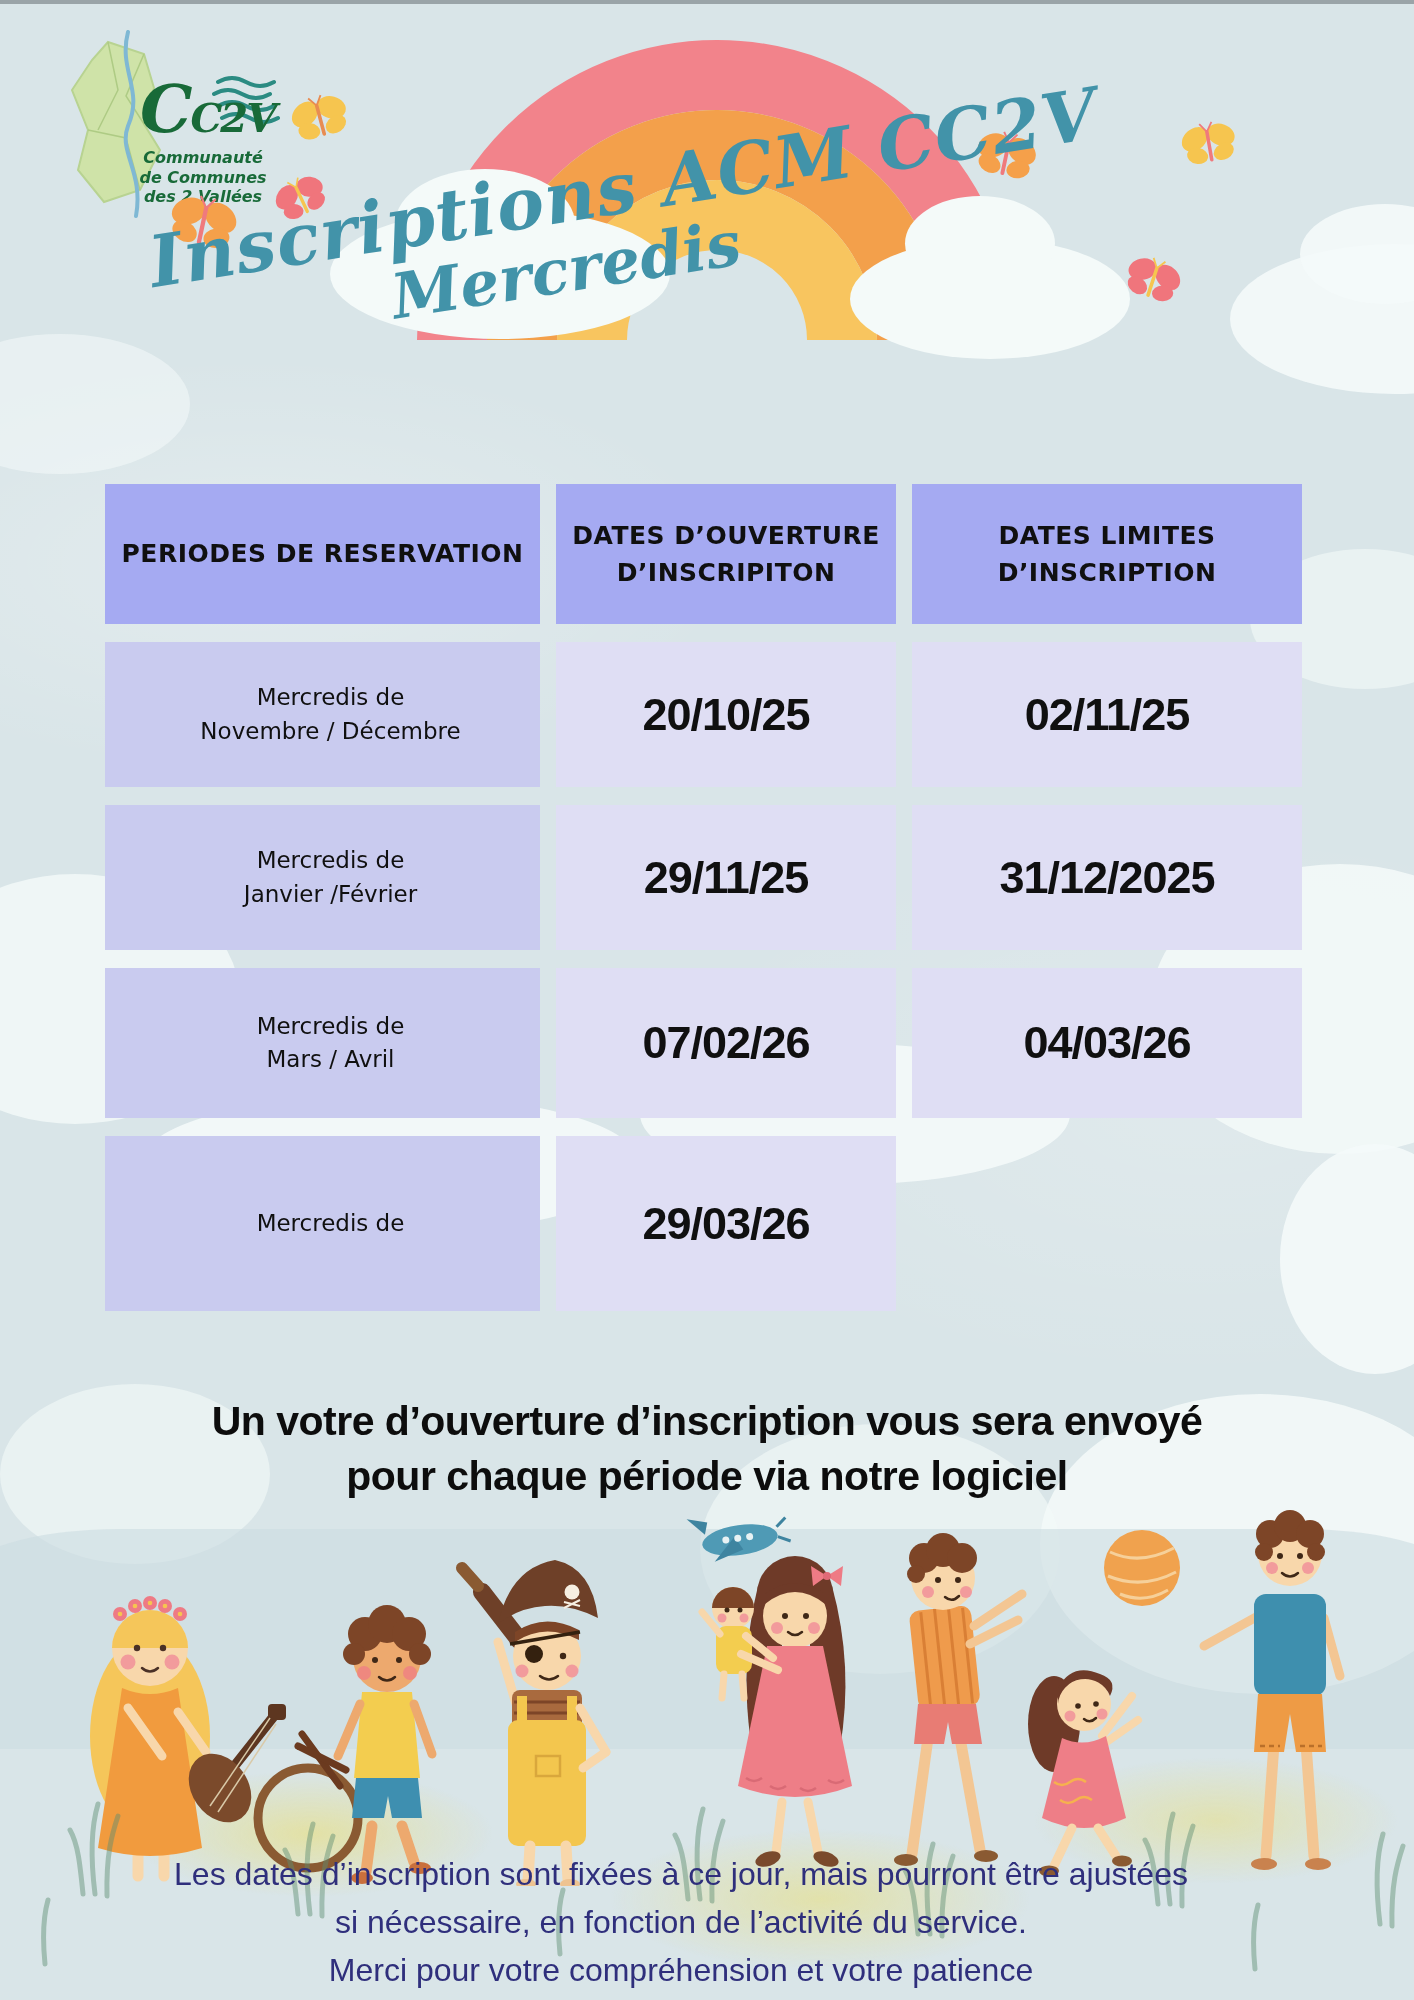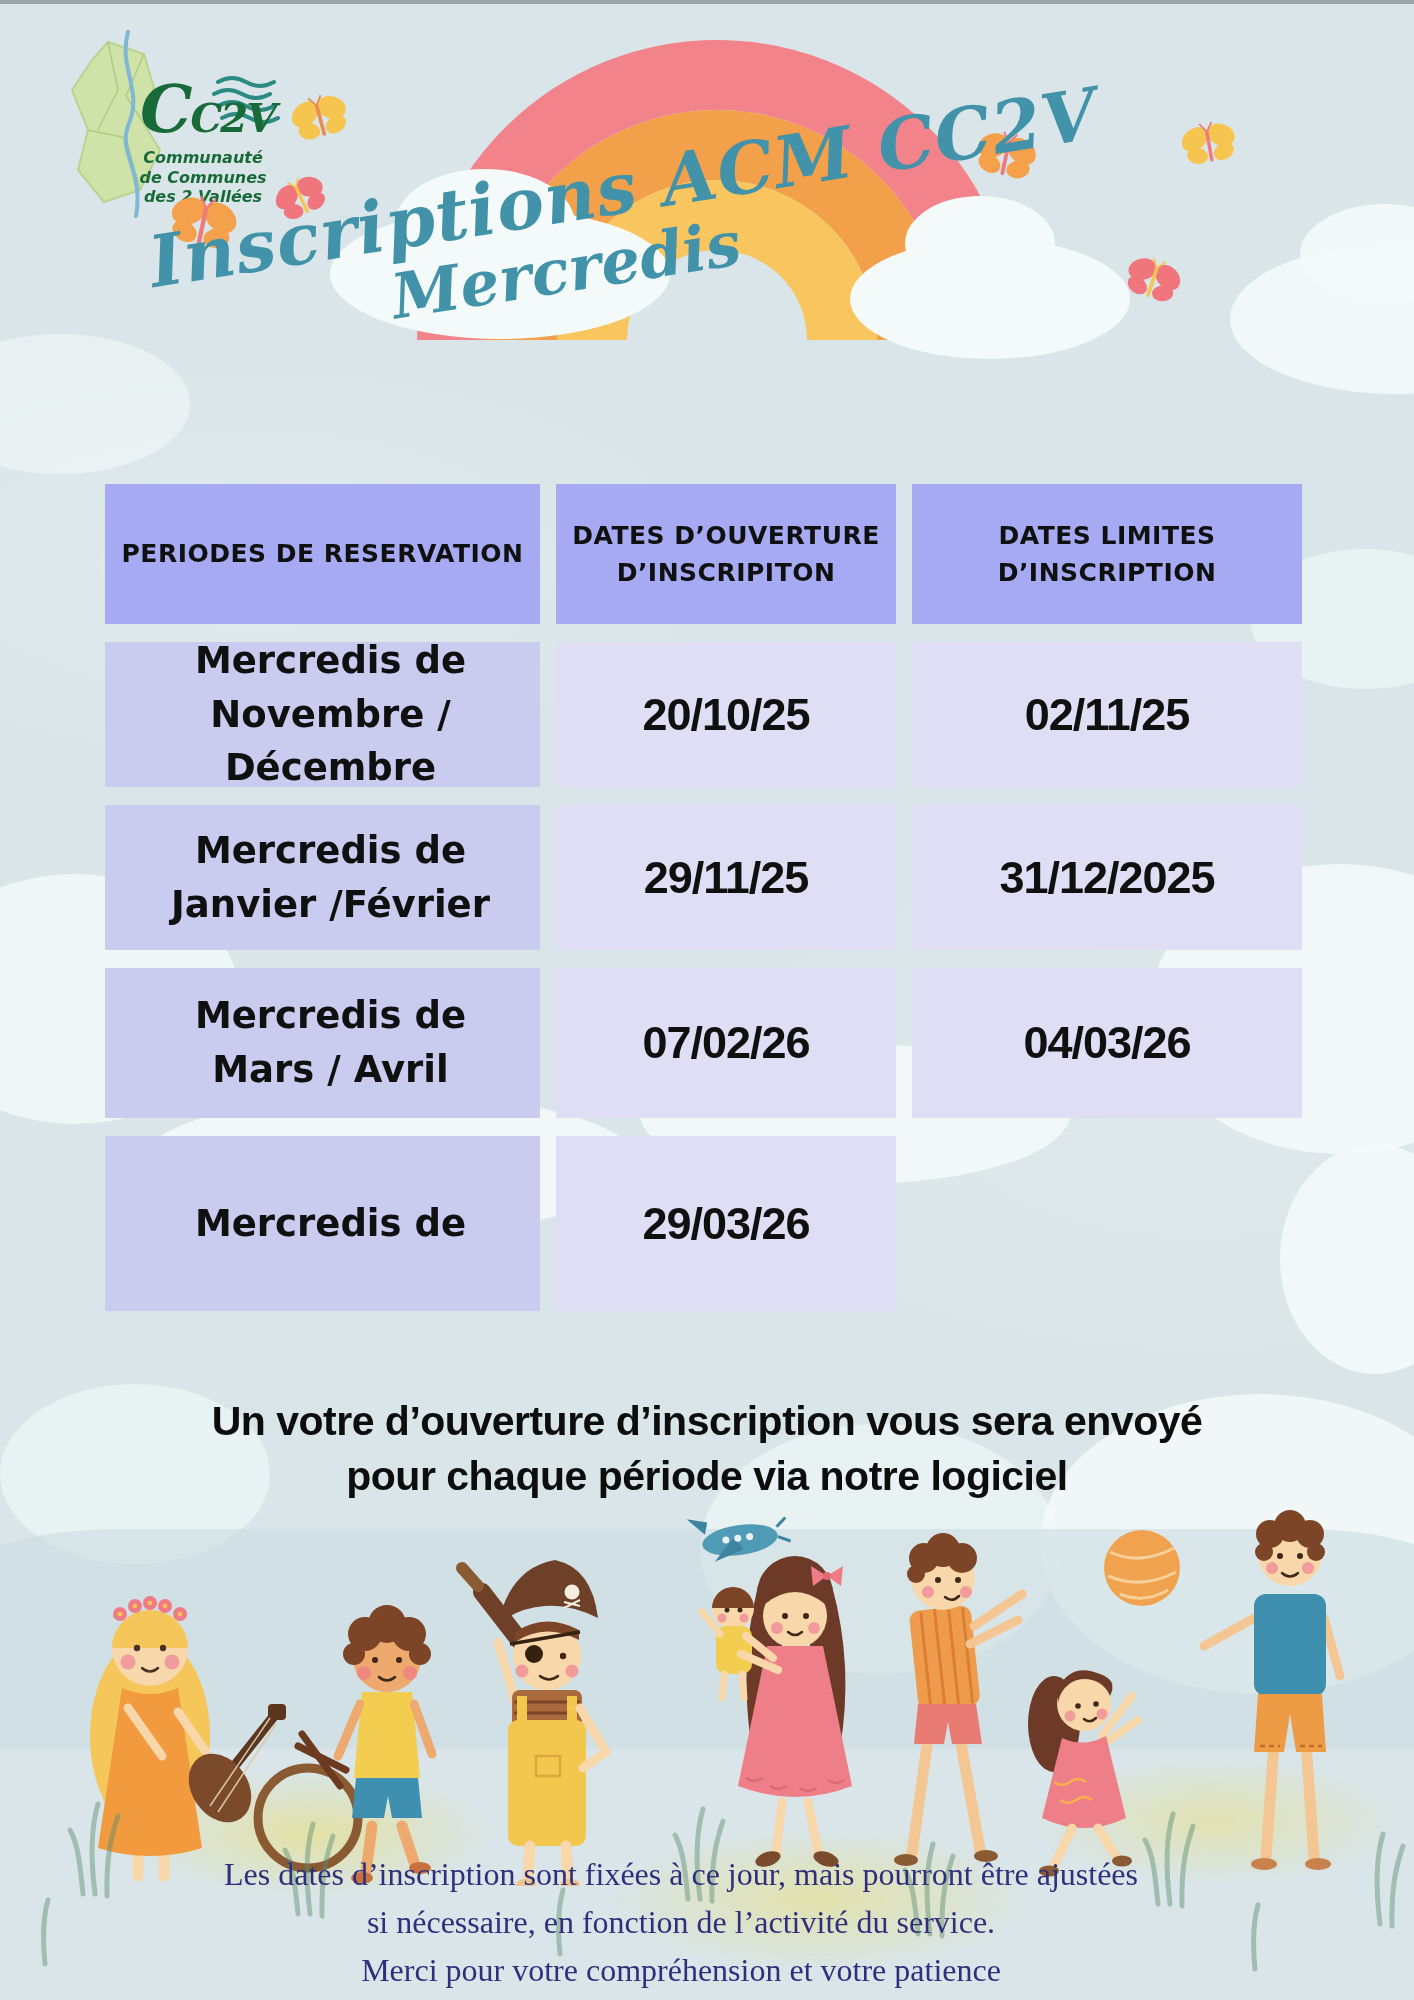--- a/index.html
+++ b/index.html
@@ -38,32 +38,32 @@
   
   .grid{position:absolute;left:105px;top:480px;width:1197px;z-index:2;
     display:grid;grid-template-columns:435px 340px 390px;
     grid-template-rows:140px 145px 145px 150px 175px;gap:18px 16px;}
   .cell{display:flex;flex-direction:column;align-items:center;justify-content:center;
     text-align:center;color:#101010;}
   .th{background:var(--header_cell,#a5aaf2);
     font-family:"DejaVu Sans", sans-serif;font-weight:bold;
     font-size:25px;letter-spacing:.5px;line-height:1.5;}
   .td-period{background:var(--period_cell,#c9cbef);
-    font-family:"DejaVu Sans", sans-serif;font-weight:bold;
-    font-size:37px;line-height:1.45;padding-left:16px;}
+    font-family:"DejaVu Sans", sans-serif;font-weight:normal;
+    font-size:23px;line-height:1.45;padding-left:16px;}
   .td-date{background:var(--date_cell,#dfdef4);
     font-family:"Liberation Sans", sans-serif;font-weight:bold;
     font-size:45px;letter-spacing:-1px;}
 
   
   .notice{position:absolute;left:0;top:1390px;width:1414px;text-align:center;z-index:4;
     font-family:"Liberation Sans", sans-serif;font-weight:bold;font-size:41px;
     letter-spacing:-.5px;color:#0d0d0d;line-height:1.35;}
   .footer{position:absolute;left:0;top:1846px;width:1362px;text-align:center;z-index:6;
-    font-family:Liberation Serif, serif;font-size:32px;line-height:1.5;
+    font-family:Liberation Sans, sans-serif;font-size:32px;line-height:1.5;
     color:var(--footer_navy,#2f2f7c);}
 
   
   .grass{position:absolute;left:0;top:1738px;width:1414px;height:262px;z-index:1;
     background:linear-gradient(180deg,#b9cf6e,#a2c66a 55%,#a9ca6d);
     background-image:
       radial-gradient(ellipse 260px 90px at 22% 35%, rgba(235,222,110,.55), transparent 70%),
       radial-gradient(ellipse 300px 100px at 58% 60%, rgba(235,222,110,.5), transparent 70%),
       radial-gradient(ellipse 260px 90px at 86% 30%, rgba(235,222,110,.45), transparent 70%);
     border-radius:60px 80px 0 0 / 16px 20px 0 0;}

